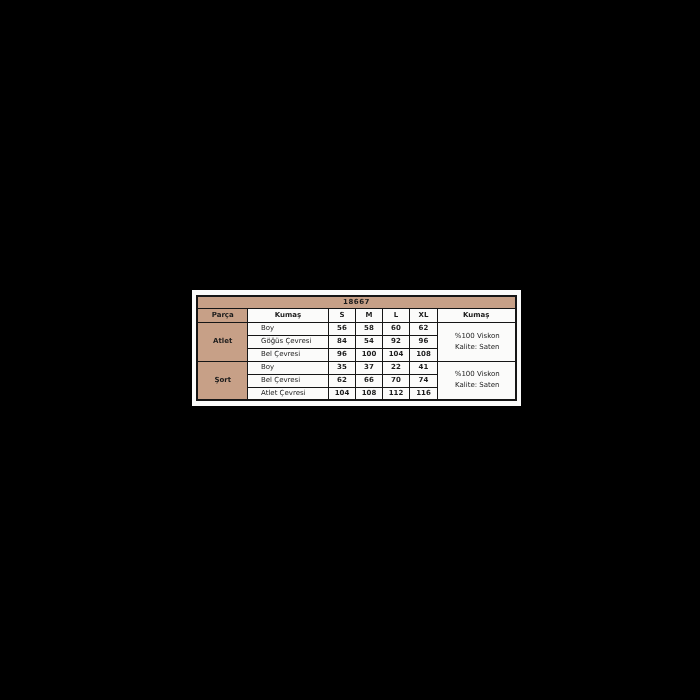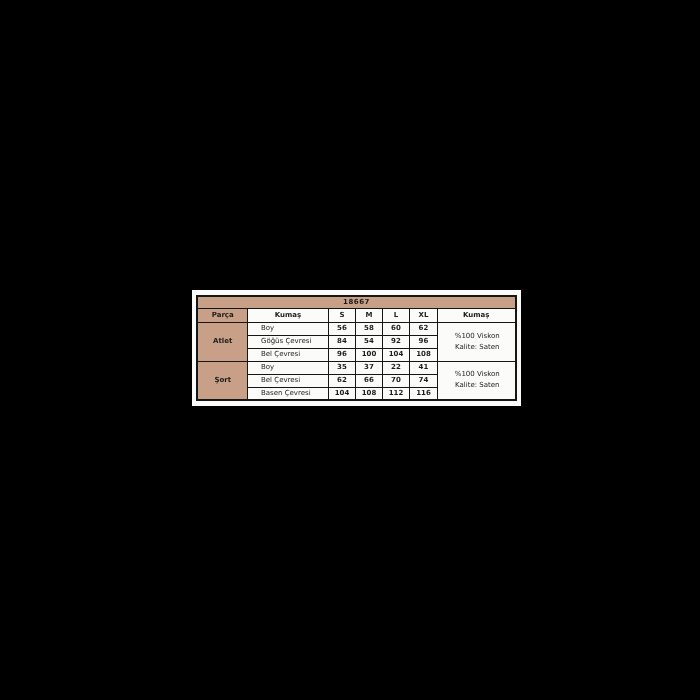--- a/index.html
+++ b/index.html
@@ -114,21 +114,21 @@
         </td>
       </tr>
       <tr>
         <td class="label-cell">Bel Çevresi</td>
         <td class="num-cell">62</td>
         <td class="num-cell">66</td>
         <td class="num-cell">70</td>
         <td class="num-cell">74</td>
       </tr>
       <tr>
-        <td class="label-cell">Basen Çevresi</td>
+        <td class="label-cell">Atlet Çevresi</td>
         <td class="num-cell">104</td>
         <td class="num-cell">108</td>
         <td class="num-cell">112</td>
         <td class="num-cell">116</td>
       </tr>
     </tbody>
   </table>
 </div>
 
 </body></html>

